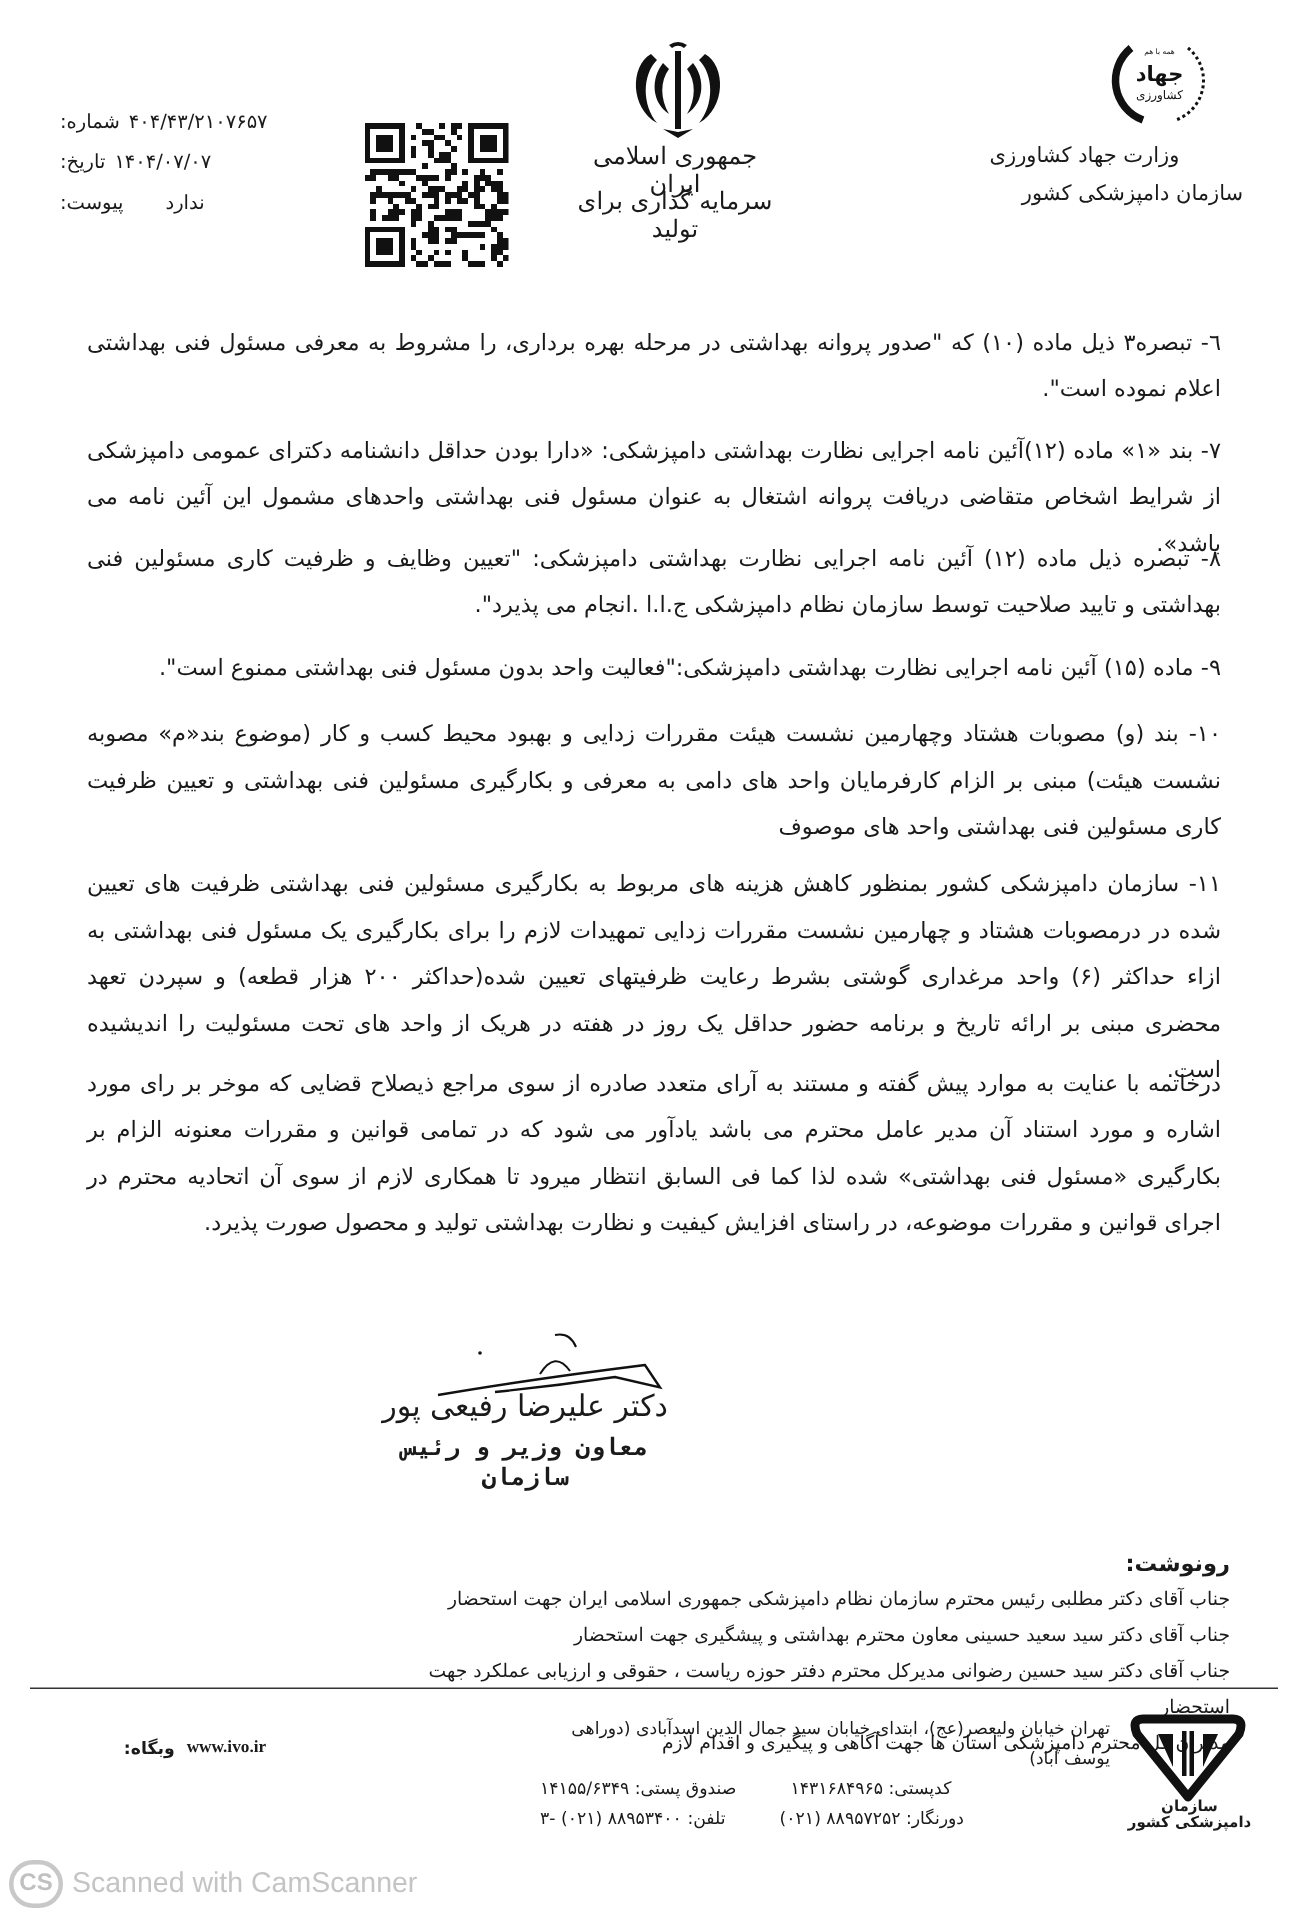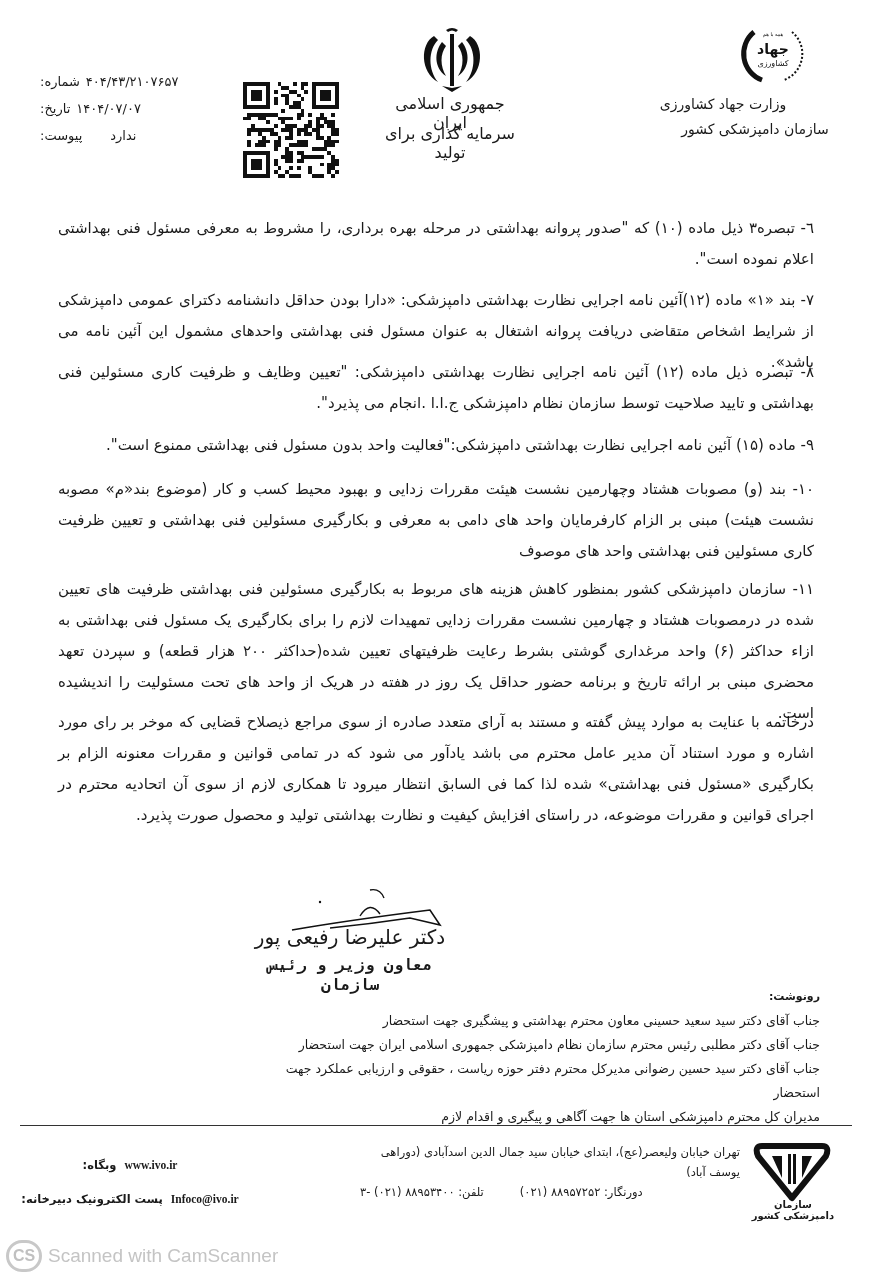--- a/index.html
+++ b/index.html
@@ -39,21 +39,21 @@
     .p11 { top: 574px; }
     .pclose { top: 707px; }
 
     
     .sig-svg { left: 290px; top: 880px; width: 160px; height: 60px; }
     .sig-name { left: 250px; top: 925px; width: 200px; text-align: center; font-size: 20px; font-weight: normal; }
     .sig-title { left: 240px; top: 955px; width: 220px; text-align: center; font-size: 16px; font-weight: bold; font-family: Liberation Mono, monospace; }
 
     
     .cc { left: 250px; top: 985px; width: 570px; font-size: 12.5px; line-height: 24px; }
-    .cc-title { font-weight: bold; font-size: 11px; }
+    .cc-title { font-weight: bold; font-size: 15px; margin-top: 45px; }
 
     
     .footer-line { left: 20px; top: 1125px; width: 832px; height: 1px; background: #333; }
     .addr { left: 360px; top: 1142px; width: 380px; font-size: 11.5px; line-height: 20px; }
     .addr .row { display: flex; flex-direction: row-reverse; gap: 36px; white-space: nowrap; }
     .web { left: 30px; top: 1148px; width: 200px; font-size: 11.5px; font-weight: bold; line-height: 34px; }
     .web .row { display: flex; flex-direction: row-reverse; gap: 8px; justify-content: center; white-space: nowrap; }
     .ivo-logo { left: 752px; top: 1138px; width: 80px; height: 64px; }
     .ivo-name { left: 748px; top: 1199px; width: 90px; text-align: center; font-size: 10px; font-weight: bold; }
 
@@ -317,44 +317,44 @@
   <path d="M2 50 Q60 40 140 30 L150 45 L120 38 Q80 44 40 48" fill="none" stroke="#111" stroke-width="1.6"></path>
   <path d="M70 36 Q80 20 90 34" fill="none" stroke="#111" stroke-width="1.4"></path>
   <path d="M80 10 Q90 8 94 18" fill="none" stroke="#111" stroke-width="1.4"></path>
   <circle cx="30" cy="22" r="1.2" fill="#111"></circle>
 </svg>
 <div class="abs sig-name rtl" style="text-align:center">دکتر علیرضا رفیعی پور</div>
 <div class="abs sig-title rtl" style="text-align:center">معاون وزیر و رئیس سازمان</div>
 
 <div class="abs cc rtl">
   <div class="cc-title">رونوشت:</div>
+  <div>جناب آقای دکتر مطلبی رئیس محترم سازمان نظام دامپزشکی جمهوری اسلامی ایران جهت استحضار</div>
   <div>جناب آقای دکتر سید سعید حسینی معاون محترم بهداشتی و پیشگیری جهت استحضار</div>
-  <div>جناب آقای دکتر مطلبی رئیس محترم سازمان نظام دامپزشکی جمهوری اسلامی ایران جهت استحضار</div>
   <div>جناب آقای دکتر سید حسین رضوانی مدیرکل محترم دفتر حوزه ریاست ، حقوقی و ارزیابی عملکرد جهت استحضار</div>
   <div>مدیران کل محترم دامپزشکی استان ها جهت آگاهی و پیگیری و اقدام لازم</div>
 </div>
 
 <div class="abs footer-line"></div>
 
 <div class="abs addr rtl">
   <div>تهران خیابان ولیعصر(عج)، ابتدای خیابان سید جمال الدین اسدآبادی (دوراهی یوسف آباد)</div>
   <div class="row">
+    <span><span>صندوق پستی:</span> <span>۱۴۱۵۵/۶۳۴۹</span></span>
+    <span><span>کدپستی:</span> <span>۱۴۳۱۶۸۴۹۶۵</span></span>
+  </div>
+  <div class="row">
     <span><span>تلفن:</span> <span>۸۸۹۵۳۴۰۰ (۰۲۱) -۳</span></span>
     <span><span>دورنگار:</span> <span>۸۸۹۵۷۲۵۲ (۰۲۱)</span></span>
   </div>
 </div>
 
 <div class="abs web rtl">
   <div class="row">
     <span>وبگاه:</span>
     <span style="font-family:'Liberation Serif', serif;">www.ivo.ir</span>
-  </div>
-  <div class="row">
-    <span>پست الکترونیک دبیرخانه:</span>
-    <span style="font-family:'Liberation Serif', serif;">Infoco@ivo.ir</span>
   </div>
 </div>
 
 <svg class="abs ivo-logo" viewBox="0 0 80 64">
   <path d="M10 8 L70 8 Q78 8 74 18 L40 60 L6 18 Q2 8 10 8 Z" fill="none" stroke="#111" stroke-width="6" stroke-linejoin="round"></path>
   <path d="M20 18 L30 18 L30 40 Z" fill="#111"></path>
   <path d="M60 18 L50 18 L50 40 Z" fill="#111"></path>
   <rect x="36" y="16" width="3" height="30" fill="#111"></rect>
   <rect x="41" y="16" width="3" height="30" fill="#111"></rect>
 </svg>

